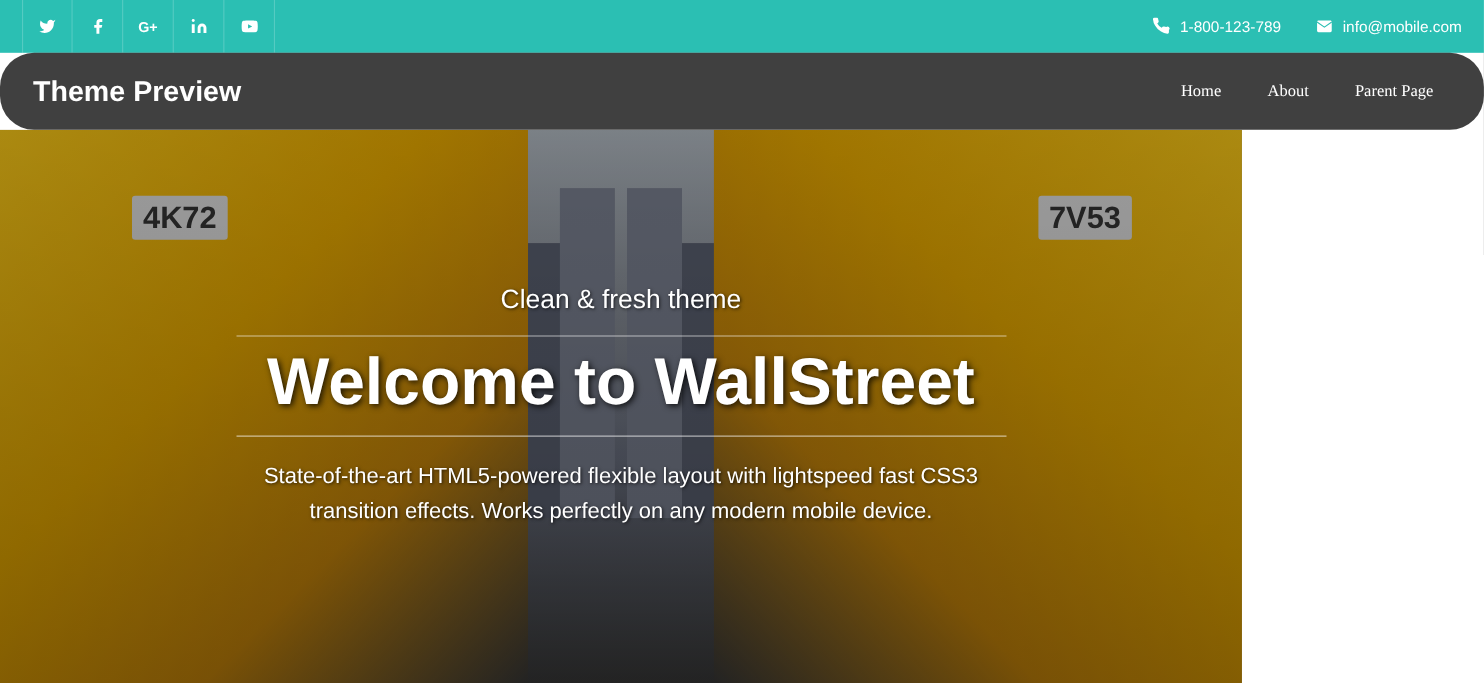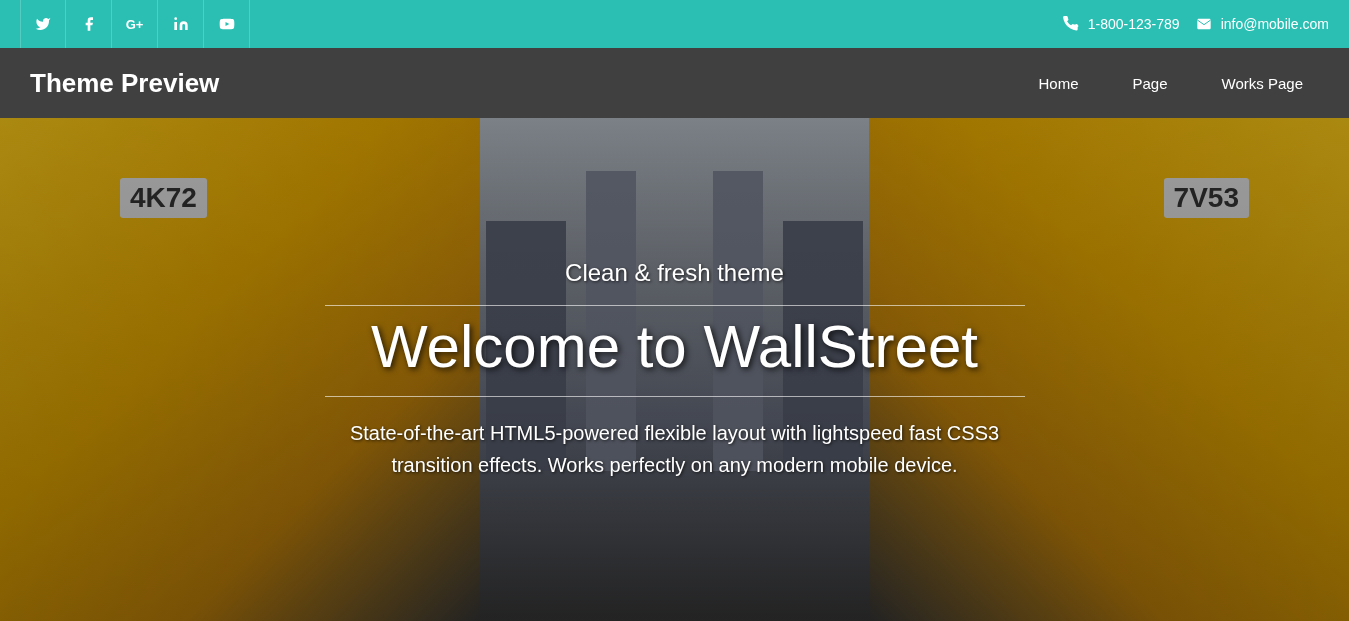--- a/index.html
+++ b/index.html
@@ -28,21 +28,21 @@
       color: white;
       font-size: 16px;
       cursor: pointer;
     }
     .social-icon:first-child {
       border-left: 1px solid rgba(255,255,255,0.2);
     }
     .topbar-contact {
       display: flex;
       align-items: center;
-      gap: 15px;
+      gap: 30px;
       color: white;
       font-size: 14px;
     }
     .contact-item {
       display: flex;
       align-items: center;
       gap: 8px;
     }
     .contact-icon {
       width: 18px;
@@ -55,43 +55,45 @@
     
     .header {
       background-color: rgba(30, 30, 30, 0.85);
       display: flex;
       align-items: center;
       justify-content: space-between;
       padding: 0 30px;
       height: 70px;
       position: relative;
       z-index: 10;
+      border-radius: 31px;
     }
     .site-title {
       color: white;
       font-size: 26px;
       font-weight: bold;
     }
     .nav-menu {
       display: flex;
       align-items: center;
-      gap: 22px;
+      gap: 10px;
+      font-family: Liberation Serif, serif;
     }
     .nav-item {
       color: white;
       font-size: 15px;
       padding: 8px 16px;
       cursor: pointer;
       text-decoration: none;
     }
 
     
     .hero {
       position: relative;
-      width: 1349px;
+      width: 1129px;
       height: 503px;
       overflow: hidden;
     }
     .hero-bg {
       position: absolute;
       top: 0; left: 0; right: 0; bottom: 0;
       background: linear-gradient(
         to bottom,
         rgba(0,0,0,0.3) 0%,
         rgba(0,0,0,0.4) 100%
@@ -191,21 +193,21 @@
     }
     .hero-divider {
       width: 700px;
       border: none;
       border-top: 1px solid rgba(255,255,255,0.6);
       margin: 8px auto;
     }
     .hero-title {
       color: white;
       font-size: 60px;
-      font-weight: normal;
+      font-weight: bold;
       text-shadow: 2px 2px 6px rgba(0,0,0,0.8);
       margin-bottom: 8px;
       line-height: 1.1;
     }
     .hero-divider2 {
       width: 700px;
       border: none;
       border-top: 1px solid rgba(255,255,255,0.6);
       margin: 8px auto 20px;
     }
@@ -266,22 +268,22 @@
       </span>
       <span>info@mobile.com</span>
     </div>
   </div>
 </div>
 
 <div class="header">
   <div class="site-title">Theme Preview</div>
   <nav class="nav-menu">
     <a class="nav-item">Home</a>
-    <a class="nav-item">Page</a>
-    <a class="nav-item">Works Page</a>
+    <a class="nav-item">About</a>
+    <a class="nav-item">Parent Page</a>
   </nav>
 </div>
 
 <div class="hero">
 
   <div class="hero-scene">
 
     <div class="city-center">
       <div class="building b1"></div>
       <div class="building b2"></div>

